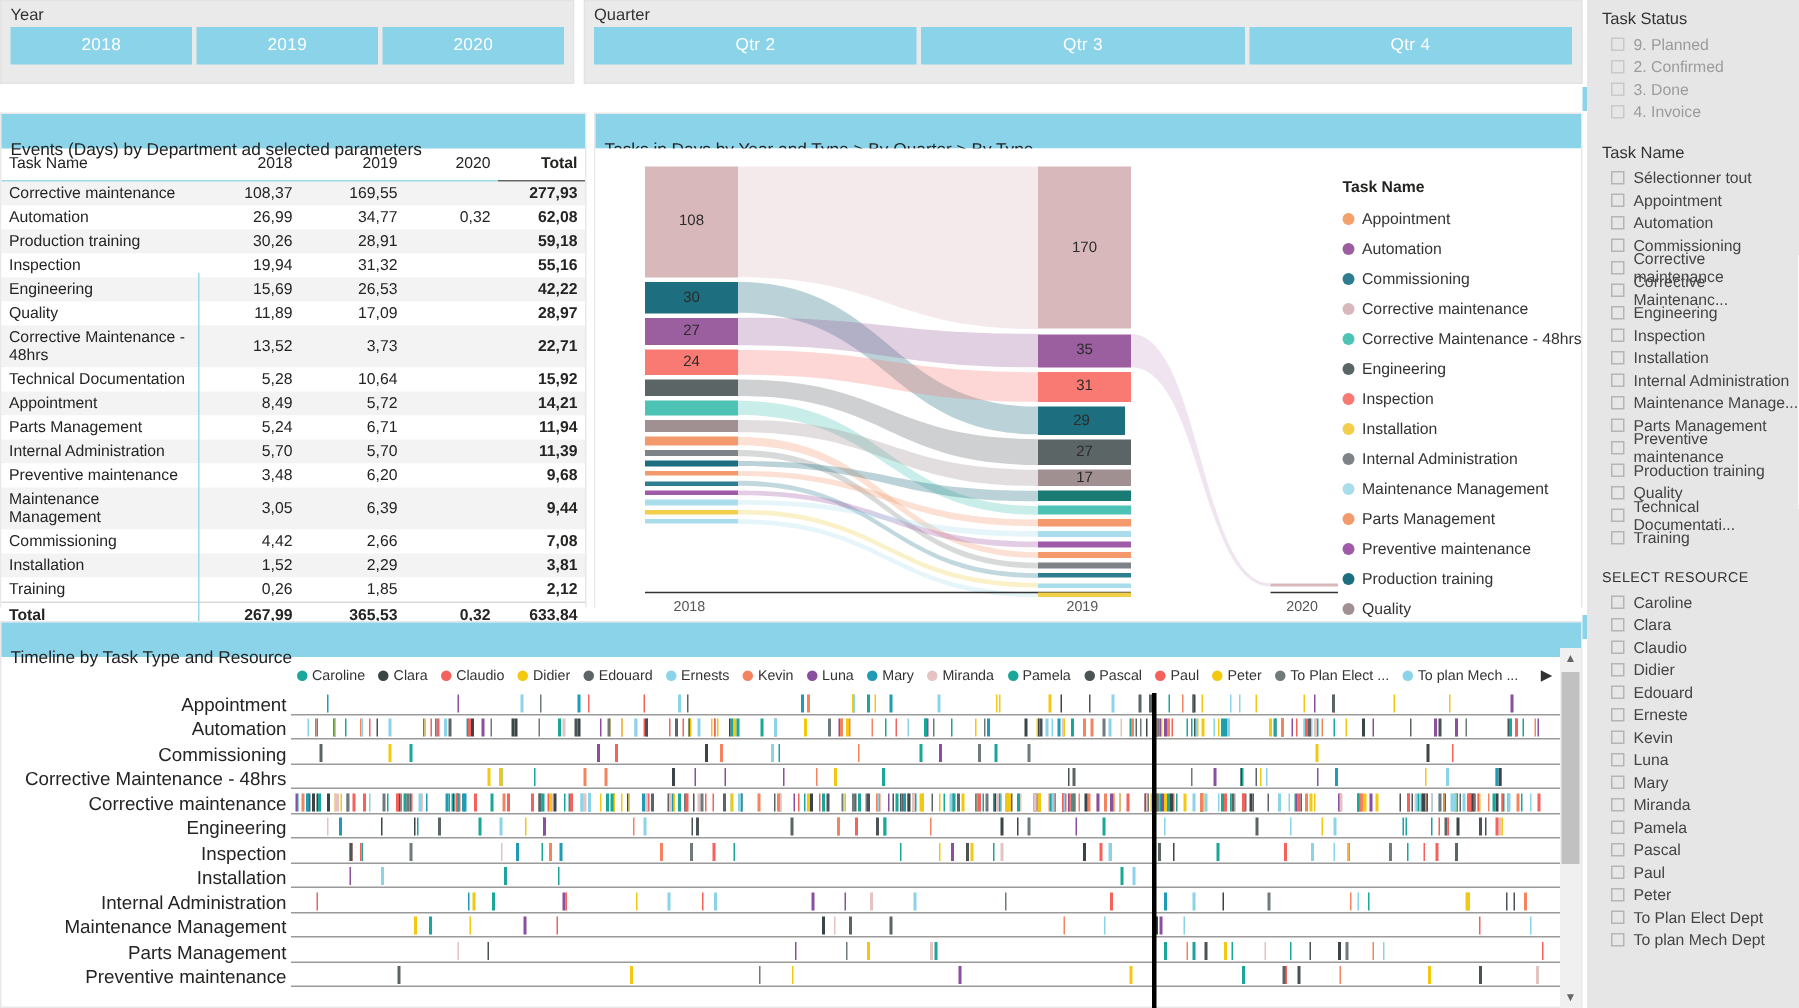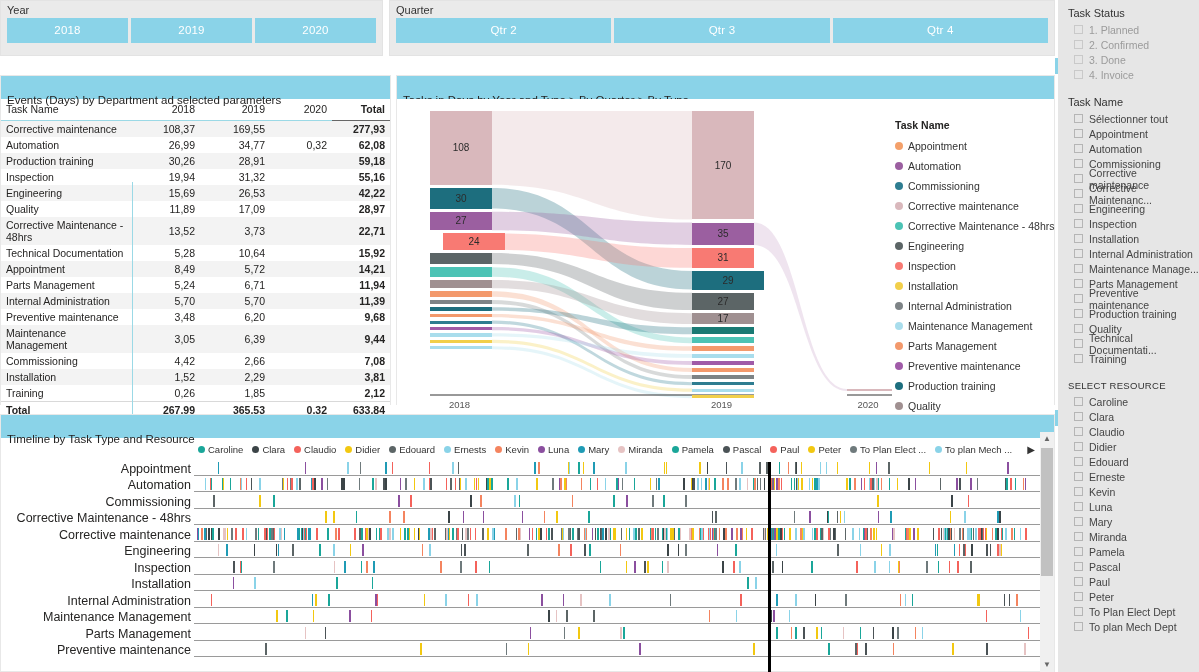--- a/index.html
+++ b/index.html
@@ -294,21 +294,21 @@
       <div id="sankey-nodes">
           <div class="snode" style="left: 33px; top: 12px; width: 62px; height: 73.843px; background: rgb(217, 184, 188);">
             <span>108</span>
           </div>
           <div class="snode" style="left: 33px; top: 89.043px; width: 62px; height: 20.5119px; background: rgb(29, 110, 126);">
             <span>30</span>
           </div>
           <div class="snode" style="left: 33px; top: 112.755px; width: 62px; height: 18.4607px; background: rgb(155, 95, 160);">
             <span>27</span>
           </div>
-          <div class="snode" style="left: 46px; top: 134.416px; width: 62px; height: 16.4096px; background: rgb(248, 122, 115);">
+          <div class="snode" style="left: 33px; top: 134.416px; width: 62px; height: 16.4096px; background: rgb(248, 122, 115);">
             <span>24</span>
           </div>
           <div class="snode" style="left: 33px; top: 154.025px; width: 62px; height: 10.9397px; background: rgb(92, 101, 102);"></div>
           <div class="snode" style="left: 33px; top: 168.165px; width: 62px; height: 9.57224px; background: rgb(76, 195, 181);"></div>
           <div class="snode" style="left: 33px; top: 180.937px; width: 62px; height: 8.20478px; background: rgb(160, 144, 145);"></div>
           <div class="snode" style="left: 33px; top: 192.342px; width: 62px; height: 5.46985px; background: rgb(243, 153, 108);"></div>
           <div class="snode" style="left: 33px; top: 201.012px; width: 62px; height: 4.10239px; background: rgb(125, 131, 134);"></div>
           <div class="snode" style="left: 33px; top: 208.314px; width: 62px; height: 3.41866px; background: rgb(29, 110, 126);"></div>
           <div class="snode" style="left: 33px; top: 214.933px; width: 62px; height: 3.41866px; background: rgb(243, 153, 108);"></div>
           <div class="snode" style="left: 33px; top: 221.551px; width: 62px; height: 3.2px; background: rgb(46, 125, 145);"></div>
@@ -318,21 +318,21 @@
           <div class="snode" style="left: 33px; top: 247.151px; width: 62px; height: 3.2px; background: rgb(169, 221, 236);"></div>
           <div class="snode" style="left: 295px; top: 12px; width: 62px; height: 108.392px; background: rgb(217, 184, 188);">
             <span>170</span>
           </div>
           <div class="snode" style="left: 295px; top: 123.592px; width: 62px; height: 22.3161px; background: rgb(155, 95, 160);">
             <span>35</span>
           </div>
           <div class="snode" style="left: 295px; top: 149.108px; width: 62px; height: 19.7657px; background: rgb(248, 122, 115);">
             <span>31</span>
           </div>
-          <div class="snode" style="left: 295px; top: 172.074px; width: 72px; height: 18.4905px; background: rgb(29, 110, 126);">
+          <div class="snode" style="left: 295px; top: 172.074px; width: 58px; height: 18.4905px; background: rgb(29, 110, 126);">
             <span>29</span>
           </div>
           <div class="snode" style="left: 295px; top: 193.765px; width: 62px; height: 17.2153px; background: rgb(92, 101, 102);">
             <span>27</span>
           </div>
           <div class="snode" style="left: 295px; top: 214.18px; width: 62px; height: 10.8392px; background: rgb(160, 144, 145);">
             <span>17</span>
           </div>
           <div class="snode" style="left: 295px; top: 228.219px; width: 62px; height: 7.01362px; background: rgb(26, 122, 116);"></div>
           <div class="snode" style="left: 295px; top: 238.433px; width: 62px; height: 5.73842px; background: rgb(76, 195, 181);"></div>
@@ -1264,21 +1264,21 @@
   </div>
   <div class="nowline"></div>
 
   <div class="accent-tab"></div>
   <div class="accent-tab2"></div>
   <div id="right-pane">
     <div class="fp-sec-title">Task Status</div>
     <div id="fp-status">
         <div class="fp-item dim">
           <span class="cb dim"></span>
-          <span>1. Planned</span>
+          <span>9. Planned</span>
         </div>
         <div class="fp-item dim">
           <span class="cb dim"></span>
           <span>2. Confirmed</span>
         </div>
         <div class="fp-item dim">
           <span class="cb dim"></span>
           <span>3. Done</span>
         </div>
         <div class="fp-item dim">

